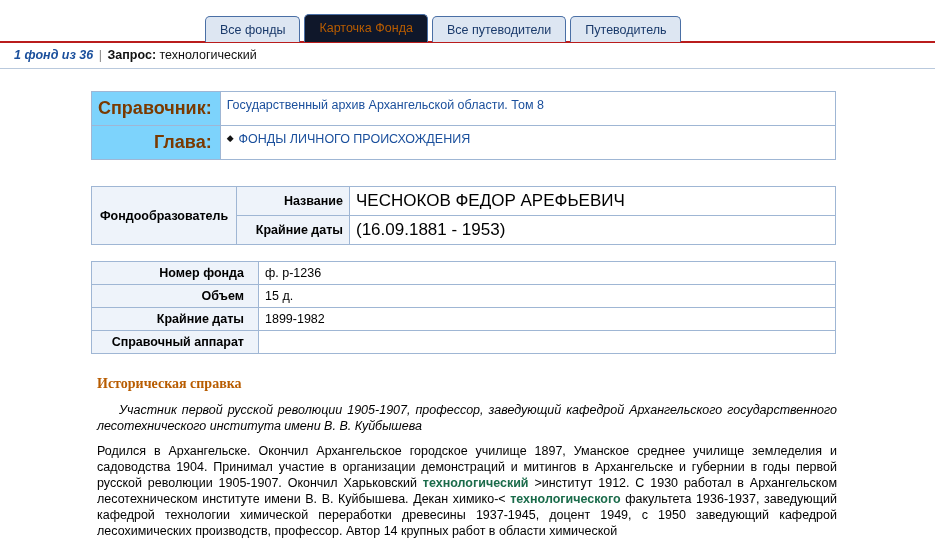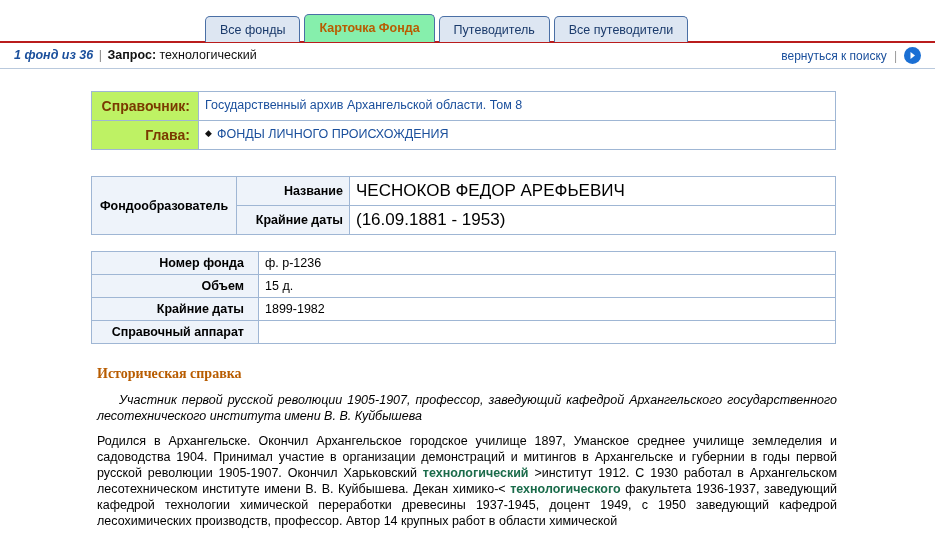--- a/index.html
+++ b/index.html
@@ -38,23 +38,23 @@
     border-radius: 5px 5px 0 0;
     background: #dde6f2;
     color: #1a3a6b;
     font-size: 12.5px;
     padding: 6px 14px 5px 14px;
     line-height: 14px;
     white-space: nowrap;
     cursor: pointer;
   }
   .tab.active {
-    background: #86efac;
+    background: #0f172a;
     color: #b85c00;
-    font-weight: bold;
+    font-weight: normal;
     padding-bottom: 7px;
     position: relative;
     z-index: 3;
   }
 
   
   .query-bar {
     position: relative;
     height: 26px;
     padding: 0 14px;
@@ -129,24 +129,24 @@
   }
 
   
   .ref-table {
     margin: 22px 0 0 91px;
     width: 745px;
   }
   .ref-table td.label {
     width: 92px;
     text-align: right;
-    background: #bef264;
+    background: #7dd3fc;
     color: #7a3a00;
     font-weight: bold;
-    font-size: 14px;
+    font-size: 18px;
     padding-right: 8px;
     padding-top: 6px;
     padding-bottom: 6px;
   }
   .ref-table td.value {
     color: #1a4f9c;
     font-size: 12.5px;
     padding-top: 6px;
     padding-bottom: 6px;
   }
@@ -239,41 +239,32 @@
     color: #1a6b4a;
   }
 </style>
 </head>
 <body>
 
 <div class="tabs-bar">
   <div class="tabs">
     <div class="tab">Все фонды</div>
     <div class="tab active">Карточка Фонда</div>
+    <div class="tab">Все путеводители</div>
     <div class="tab">Путеводитель</div>
-    <div class="tab">Все путеводители</div>
   </div>
 </div>
 
 <div class="query-bar">
   <div class="query-left">
     <span class="count">1 фонд из 36</span>
     <span class="sep">|</span>
     <span class="qlabel">Запрос:</span>
     <span class="qvalue">технологический</span>
   </div>
-  <div class="query-right">
-    <a class="back-link">вернуться к поиску</a>
-    <span class="pipe">|</span>
-    <span class="circle-arrow">
-      <svg width="9" height="9" viewBox="0 0 9 9" aria-hidden="true">
-        <polygon points="2.5,1 7,4.5 2.5,8" fill="#ffffff"></polygon>
-      </svg>
-    </span>
-  </div>
 </div>
 
 <div class="content">
 
   <table class="grid ref-table">
     <tbody>
         <tr>
       <td class="label">Справочник:</td>
       <td class="value">
         <a>Государственный архив Архангельской области. Том 8</a>

